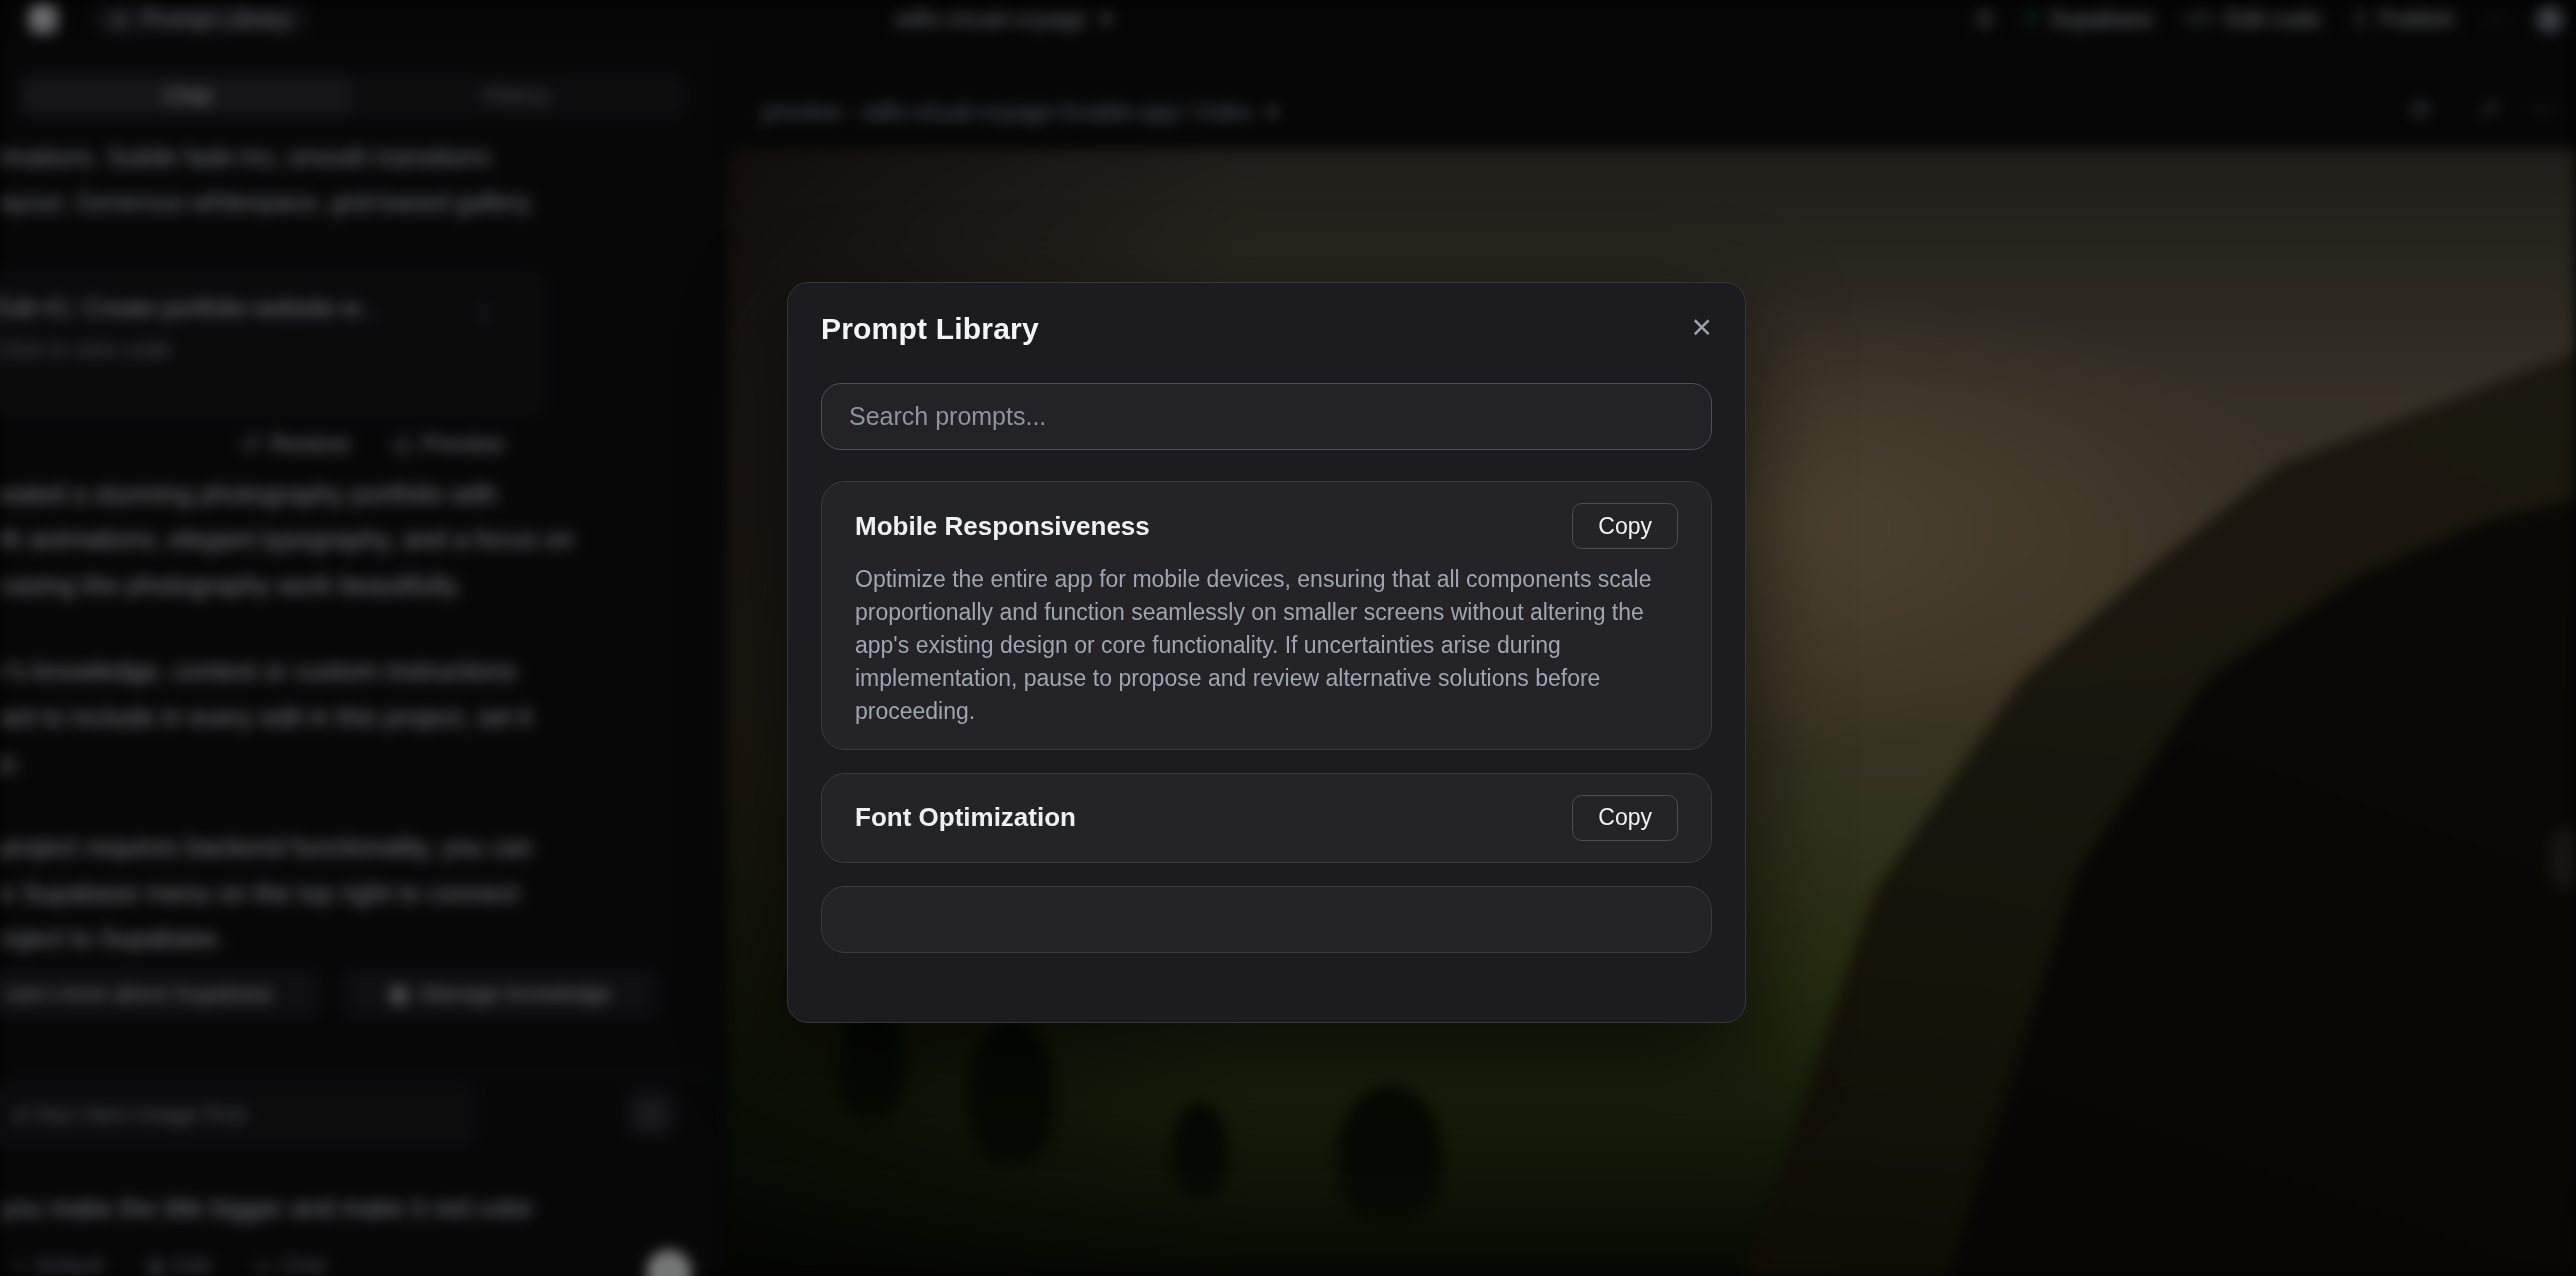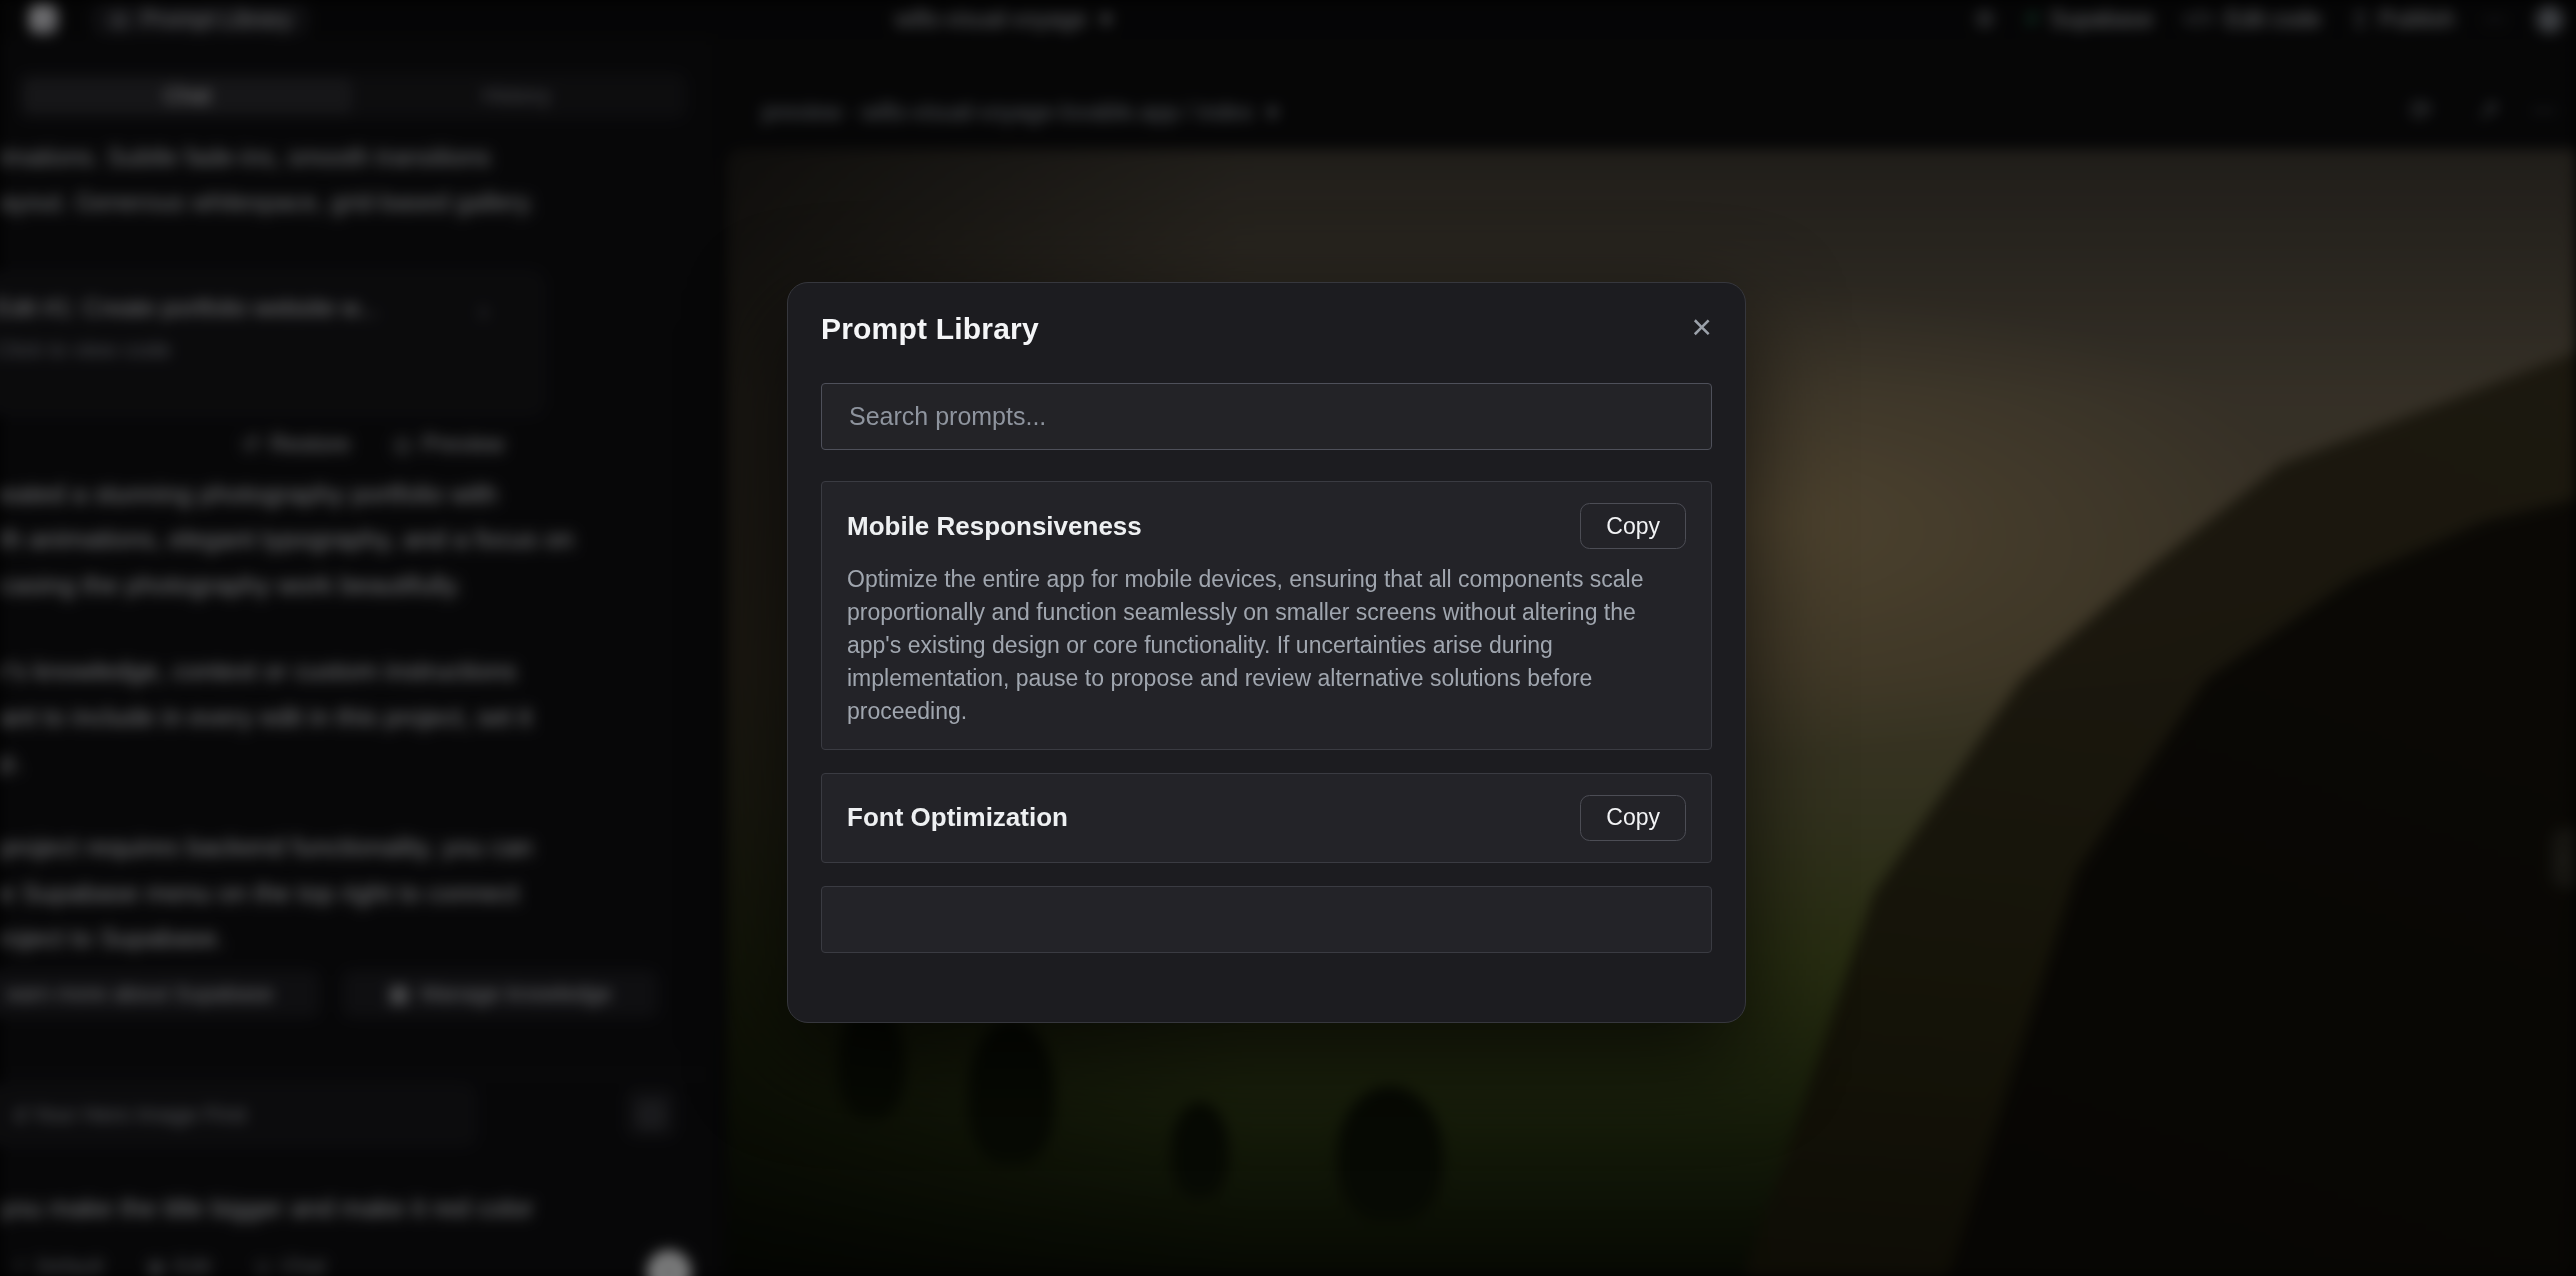--- a/index.html
+++ b/index.html
@@ -62,24 +62,24 @@
   .handle{position:absolute;right:0;top:679px;width:25px;height:60px;background:#3b3931;border-radius:13.5px 0 0 13.5px;opacity:.55;display:flex;align-items:center;justify-content:center;color:#8a8878;font-size:25px;}
 
   
   .overlay{position:absolute;inset:0;background:rgba(2,2,3,0.47);}
 
   
   .modal{position:absolute;left:787px;top:282px;width:959px;height:741px;box-sizing:border-box;background:#1c1c20;border:1px solid #36373d;border-radius:21px;padding:29px 33px 21px;box-shadow:0 33px 96px rgba(0,0,0,0.7);}
   .m-head{display:flex;align-items:flex-start;justify-content:space-between;height:42px;}
   .m-title{color:#f4f5f7;font-size:30px;font-weight:600;letter-spacing:0.2px;}
   .m-close{color:#9ba1aa;font-size:35px;line-height:29px;background:none;border:none;padding:0;cursor:pointer;font-family:inherit;}
-  .m-search{margin-top:29px;width:100%;height:67px;box-sizing:border-box;background:#232327;border:1px solid #4e505a;border-radius:4px;padding:8px 27px;font-size:25px;color:#d6d9de;font-family:inherit;outline:none;}
+  .m-search{margin-top:29px;width:100%;height:67px;box-sizing:border-box;background:#232327;border:1px solid #4e505a;border-radius:20px;padding:8px 27px;font-size:25px;color:#d6d9de;font-family:inherit;outline:none;}
   .m-search::placeholder{color:#8e949e;}
   .m-list{margin-top:31px;height:493px;overflow:hidden;display:flex;flex-direction:column;gap:23px;}
-  .p-card{background:#232328;border:1px solid #3a3b42;border-radius:4px;padding:21px 25px;box-sizing:border-box;flex:none;}
+  .p-card{background:#232328;border:1px solid #3a3b42;border-radius:24px;padding:21px 33px;box-sizing:border-box;flex:none;}
   .p-head{display:flex;align-items:center;justify-content:space-between;}
   .p-title{color:#eef0f2;font-size:26px;font-weight:600;}
   .copy-btn{height:46px;padding:0 25px;background:transparent;border:1px solid #4c4d55;border-radius:9.6px;color:#f2f3f5;font-size:23px;font-family:inherit;cursor:pointer;}
   .p-body{margin-top:13.5px;color:#a0a6af;font-size:23px;line-height:33px;max-width:847px;}
   .p-stub{height:67px;}
 </style>
 </head>
 <body>
 
 <div class="stage">

